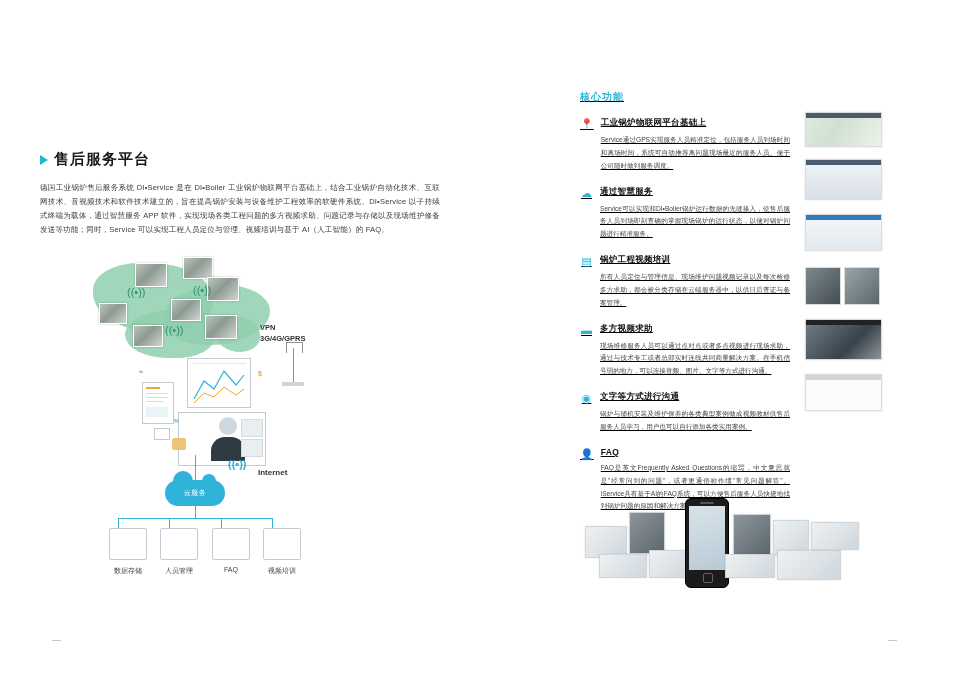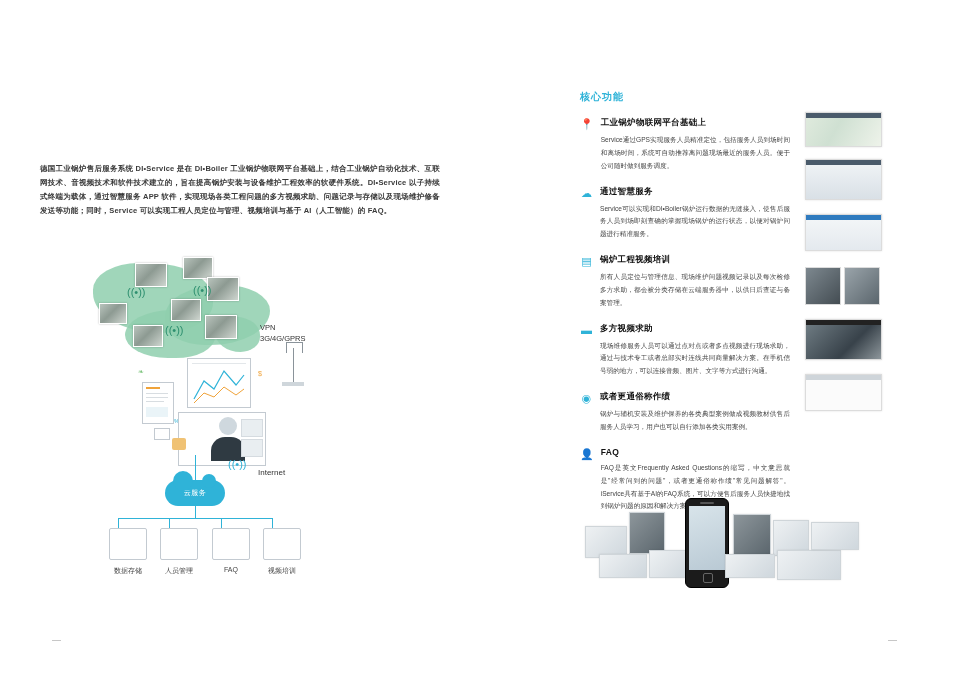--- a/index.html
+++ b/index.html
@@ -3,47 +3,47 @@
 <meta charset="utf-8">
 <style>
   html,body{margin:0;padding:0;background:#c8c8c8;}
   body{font-family:"Liberation Sans","DejaVu Sans",sans-serif;}
   .page{position:relative;width:959px;height:676px;background:#ffffff;overflow:hidden;}
 
   
   .left-col{position:absolute;left:40px;top:150px;width:400px;}
   .section-title{display:flex;align-items:center;gap:6px;font-size:15px;font-weight:bold;color:#1a1a1a;letter-spacing:1px;}
   .tri{width:0;height:0;border-left:8px solid #1fb6d4;border-top:5px solid transparent;border-bottom:5px solid transparent;}
-  .body-text{margin-top:12px;font-size:7.5px;line-height:1.85;color:#3a3a3a;text-align:justify;letter-spacing:.2px;font-weight:bold;}
+  .body-text{margin-top:12px;font-size:7.5px;line-height:1.85;color:#3a3a3a;text-align:justify;letter-spacing:.2px;}
 
   
   .map-wrap{position:absolute;left:75px;top:255px;width:220px;height:115px;}
   .map-blob{position:absolute;background:#8fcfae;opacity:.85;border-radius:40% 55% 45% 60%;}
   .thumb{position:absolute;background:#d9d9d9;border:1px solid #fff;box-shadow:0 0 2px rgba(0,0,0,.25);overflow:hidden;}
   .thumb i{display:block;width:100%;height:100%;
      background:linear-gradient(135deg,#b9c4bd 0%,#8d9a92 45%,#cfd6d0 100%);}
   .wifi-dot{position:absolute;width:14px;height:14px;color:#2d8f6f;font-size:11px;line-height:14px;text-align:center;}
 
   
-  .diagram{position:absolute;left:110px;top:330px;width:290px;height:250px;}
+  .diagram{position:absolute;left:110px;top:330px;width:290px;height:250px;font-weight:bold;}
   .screen-doc{position:absolute;background:#fff;border:1px solid #c3cad1;}
   .line{position:absolute;background:#2fb3d8;}
   .vline{position:absolute;background:#2fb3d8;width:1px;}
   .cloud{position:absolute;left:165px;top:480px;width:60px;height:26px;background:#2fb3d8;border-radius:13px;color:#fff;font-size:7px;display:flex;align-items:center;justify-content:center;letter-spacing:.5px;}
   .cloud:before{content:"";position:absolute;left:8px;top:-9px;width:20px;height:20px;background:#2fb3d8;border-radius:50%;}
   .cloud:after{content:"";position:absolute;right:9px;top:-6px;width:14px;height:14px;background:#2fb3d8;border-radius:50%;}
   .cloud span{position:relative;z-index:2;}
   .leaf{position:absolute;width:46px;text-align:center;}
   .leaf .ico{width:36px;height:30px;margin:0 auto;background:#fff;border:1px solid #c3cad1;border-radius:2px;}
   .leaf .lbl{margin-top:6px;font-size:7px;color:#444;}
   .vpnlbl{position:absolute;font-size:7.5px;color:#333;line-height:1.5;}
   .inet{position:absolute;font-size:8px;color:#333;}
 
   
-  .right-col{position:absolute;left:580px;top:90px;width:210px;}
+  .right-col{position:absolute;left:580px;top:90px;width:210px;text-decoration:underline;}
   .core-title{font-size:10px;color:#2fb3d8;font-weight:bold;letter-spacing:1px;}
   .feat{display:flex;gap:7px;margin-top:13px;}
   .feat .fico{flex:0 0 13px;height:13px;margin-top:1px;color:#2fb3d8;font-size:11px;line-height:13px;text-align:center;}
   .feat h4{margin:0;font-size:8.5px;color:#111;font-weight:bold;letter-spacing:.3px;}
   .feat p{margin:5px 0 0;font-size:6.6px;line-height:1.95;color:#444;text-align:justify;}
 
   .shots{position:absolute;left:805px;top:112px;width:75px;}
   .shot{width:75px;margin-bottom:12px;background:#fff;border:1px solid #dcdcdc;box-shadow:0 0 2px rgba(0,0,0,.12);display:block;}
   .shot .bar{height:5px;background:#4a5b6b;}
   .shot .body{height:28px;background:linear-gradient(180deg,#f2f5f7,#e4e9ee);}
@@ -63,20 +63,24 @@
   .mini.dark i{background:linear-gradient(135deg,#8d969b,#5b666d);}
 
   .pgnum{position:absolute;font-size:9px;color:#aaa;}
 </style>
 </head>
 <body>
 
 <div class="page">
 
   <div class="left-col">
+    <div class="section-title">
+      <span class="tri"></span>
+      <span>售后服务平台</span>
+    </div>
     <div class="body-text">德国工业锅炉售后服务系统 DI•Service 是在 DI•Boiler 工业锅炉物联网平台基础上，结合工业锅炉自动化技术、互联网技术、音视频技术和软件技术建立的，旨在提高锅炉安装与设备维护工程效率的软硬件系统。DI•Service 以子持续式终端为载体，通过智慧服务 APP 软件，实现现场各类工程问题的多方视频求助、问题记录与存储以及现场维护修备发送等功能；同时，Service 可以实现工程人员定位与管理、视频培训与基于 AI（人工智能）的 FAQ。</div>
   </div>
 
   <div class="map-wrap">
     <div class="map-blob" style="left:18px;top:8px;width:120px;height:70px;"></div>
     <div class="map-blob" style="left:90px;top:30px;width:105px;height:60px;border-radius:55% 45% 60% 40%;"></div>
     <div class="map-blob" style="left:50px;top:55px;width:90px;height:48px;border-radius:60% 40% 50% 55%;"></div>
     <div class="map-blob" style="left:140px;top:62px;width:45px;height:35px;"></div>
 
     <div class="thumb" style="left:60px;top:8px;width:30px;height:22px;">
@@ -205,21 +209,21 @@
       <div class="fico">▬</div>
       <div>
         <h4>多方视频求助</h4>
         <p>现场维修服务人员可以通过点对点或者多点视频进行现场求助，通过与技术专工或者总部实时连线共同商量解决方案。在手机信号弱的地方，可以连接音频、图片、文字等方式进行沟通。</p>
       </div>
     </div>
 
     <div class="feat">
       <div class="fico">◉</div>
       <div>
-        <h4>或者更通俗称作绩</h4>
+        <h4>文字等方式进行沟通</h4>
         <p>锅炉与辅机安装及维护保养的各类典型案例做成视频教材供售后服务人员学习，用户也可以自行添加各类实用案例。</p>
       </div>
     </div>
 
     <div class="feat">
       <div class="fico">👤</div>
       <div>
         <h4>FAQ</h4>
         <p>FAQ是英文Frequently Asked Questions的缩写，中文意思就是"经常问到的问题"，或者更通俗称作绩"常见问题解答"。iService具有基于AI的FAQ系统，可以方便售后服务人员快捷地找到锅炉问题的原因和解决方案。</p>
       </div>

